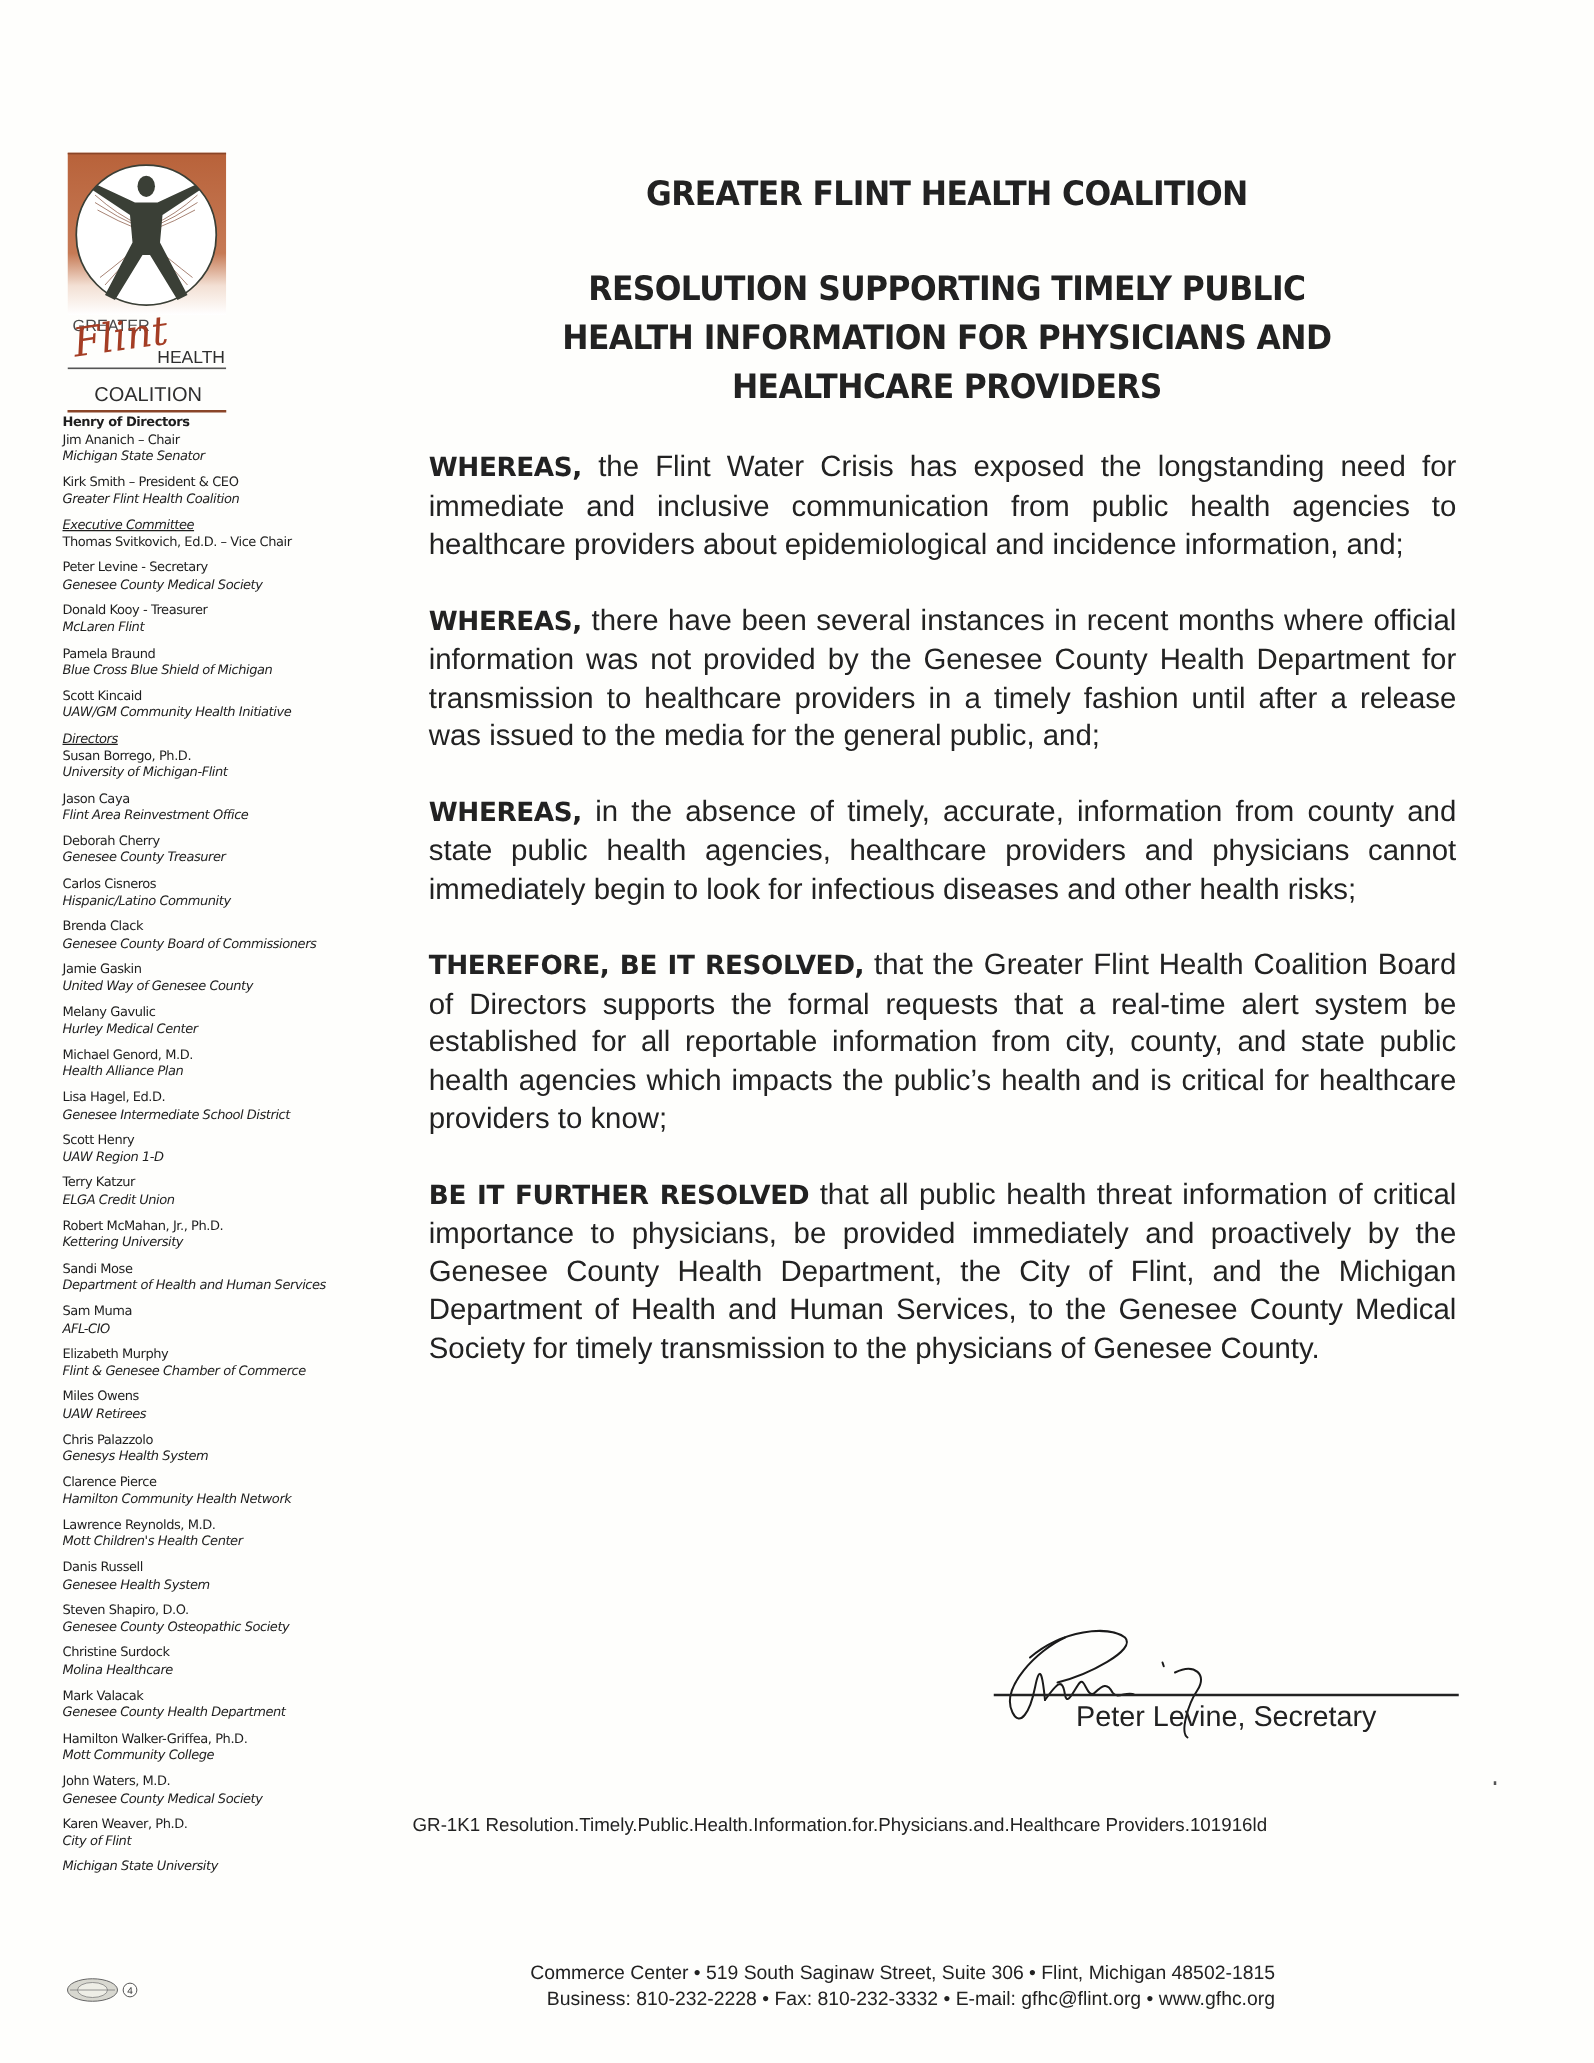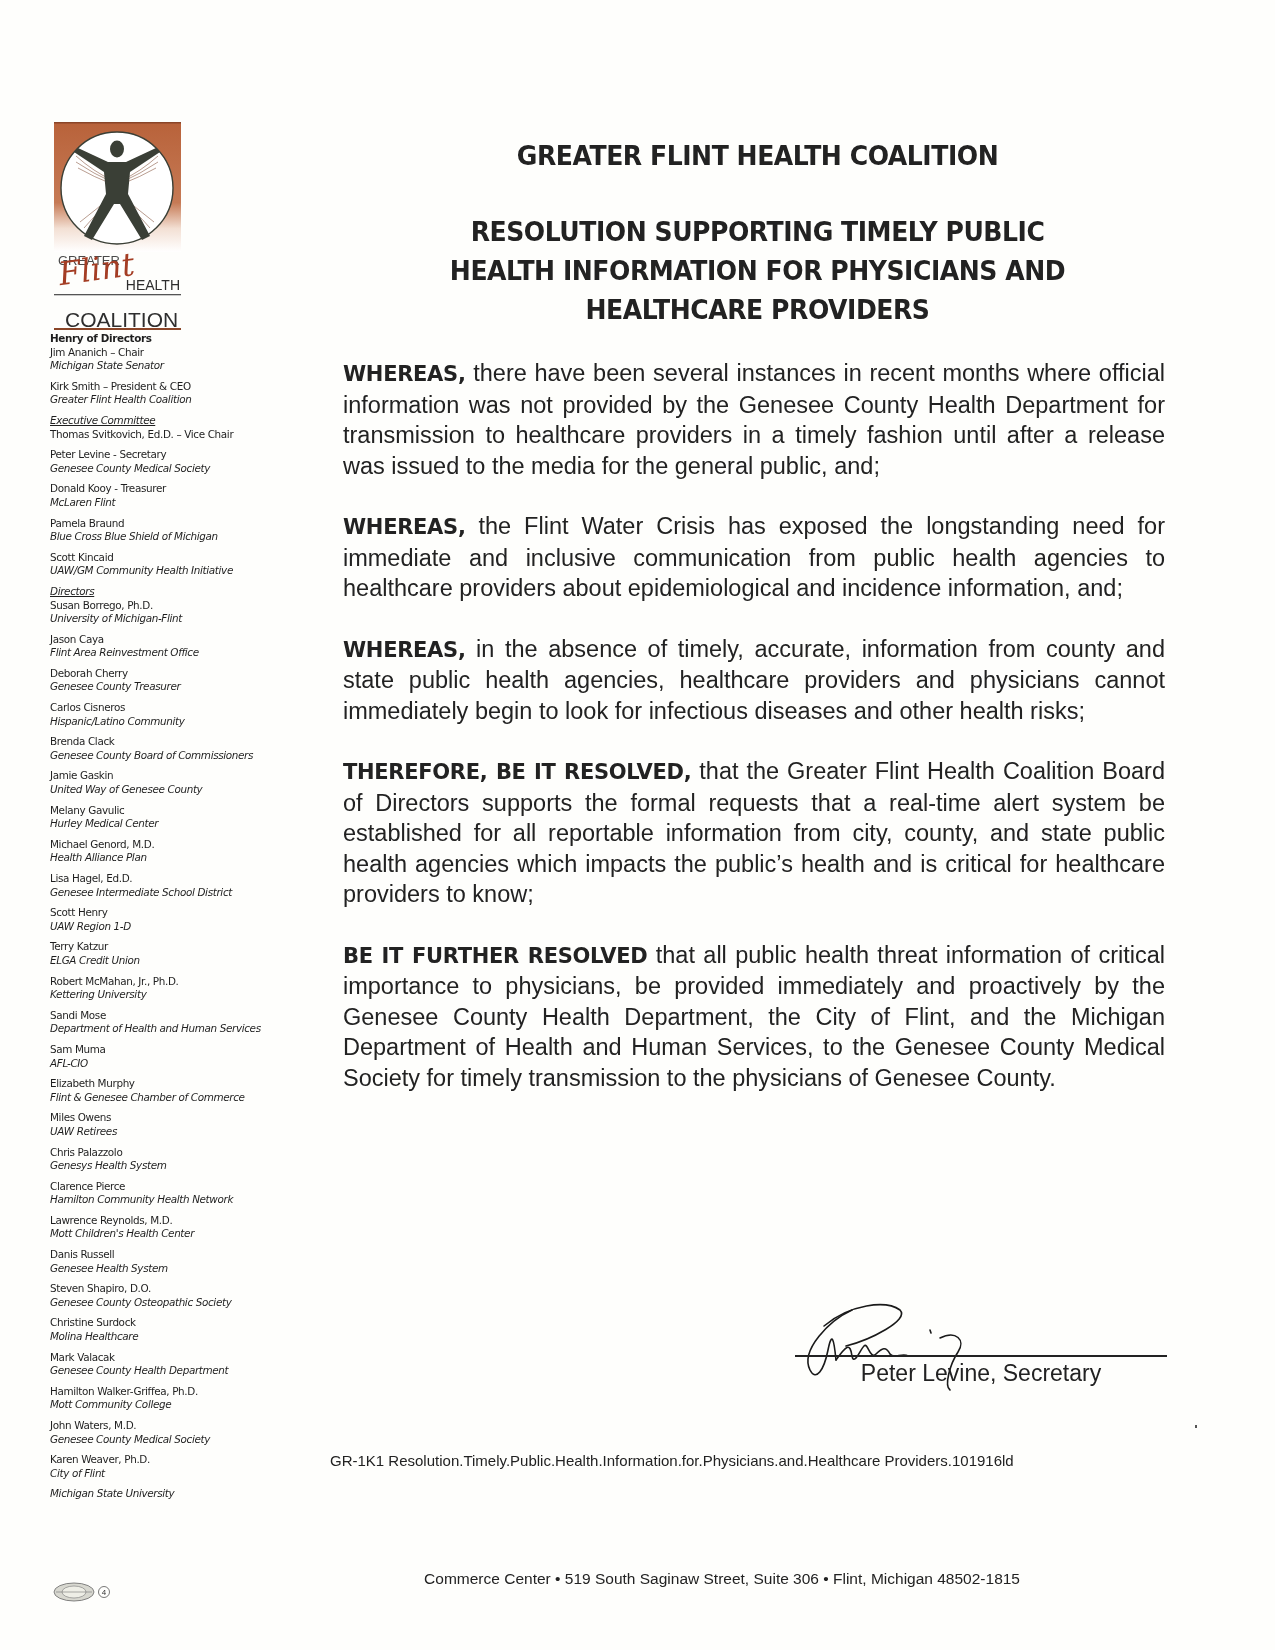--- a/index.html
+++ b/index.html
@@ -89,21 +89,21 @@
       <g fill="#3a3f36">
         <ellipse cx="63" cy="27" rx="7" ry="8.5"></ellipse>
         <path d="M20 30 L24 26 L54 40 L72 40 L102 26 L106 30 L76 50 L74 72 L96 114 L88 118 L66 82 L60 82 L38 118 L30 114 L52 72 L50 50 Z"></path>
       </g>
 
       <text x="4" y="143" font-family="Liberation Sans, sans-serif" font-size="13" fill="#4a4a4a">GREATER</text>
       <text x="6" y="160" font-family="DejaVu Serif, serif" font-style="italic" font-size="32" fill="#a43d24" transform="rotate(-8 30 160)">Flint</text>
       <text x="126" y="168" text-anchor="end" font-family="Liberation Sans, sans-serif" font-size="14" fill="#2e2e2e">HEALTH</text>
       <rect x="0" y="172" width="127" height="1.3" fill="#555"></rect>
     </svg>
-    <div style="position:absolute; left:11px; top:186px; width:127px; text-align:left; font-family:'Liberation Sans',sans-serif; font-size:21px; color:#2e2e2e;">COALITION</div>
+    <div style="position:absolute; left:1px; top:186px; width:127px; text-align:center; font-family:'Liberation Sans',sans-serif; font-size:16px; color:#2e2e2e;">COALITION</div>
     <div style="position:absolute; left:0; top:206px; width:127px; height:1.5px; background:#8a4528;"></div>
   </div>
 
   <div class="sidebar">
     <div class="sb-heading">Henry of Directors</div>
     <div class="sb-entry">
       <span class="sb-name">Jim Ananich – Chair</span>
       <span class="sb-org">Michigan State Senator</span>
     </div>
     <div class="sb-entry">
@@ -243,22 +243,22 @@
   </div>
 
   <div class="title-org">GREATER FLINT HEALTH COALITION</div>
   <div class="title-res">
     <div>RESOLUTION SUPPORTING TIMELY PUBLIC</div>
     <div>HEALTH INFORMATION FOR PHYSICIANS AND</div>
     <div>HEALTHCARE PROVIDERS</div>
   </div>
 
   <div class="body" id="body">
+      <p class="para"><b>WHEREAS,</b><span> the Flint Water Crisis has exposed the longstanding need for immediate and inclusive communication from public health agencies to healthcare providers about epidemiological and incidence information, and;</span></p>
       <p class="para"><b>WHEREAS,</b><span> there have been several instances in recent months where official information was not provided by the Genesee County Health Department for transmission to healthcare providers in a timely fashion until after a release was issued to the media for the general public, and;</span></p>
-      <p class="para"><b>WHEREAS,</b><span> the Flint Water Crisis has exposed the longstanding need for immediate and inclusive communication from public health agencies to healthcare providers about epidemiological and incidence information, and;</span></p>
       <p class="para"><b>WHEREAS,</b><span> in the absence of timely, accurate, information from county and state public health agencies, healthcare providers and physicians cannot immediately begin to look for infectious diseases and other health risks;</span></p>
       <p class="para"><b>THEREFORE, BE IT RESOLVED,</b><span> that the Greater Flint Health Coalition Board of Directors supports the formal requests that a real-time alert system be established for all reportable information from city, county, and state public health agencies which impacts the public’s health and is critical for healthcare providers to know;</span></p>
       <p class="para"><b>BE IT FURTHER RESOLVED</b><span> that all public health threat information of critical importance to physicians, be provided immediately and proactively by the Genesee County Health Department, the City of Flint, and the Michigan Department of Health and Human Services, to the Genesee County Medical Society for timely transmission to the physicians of Genesee County.</span></p>
     </div>
 
   <svg class="sig" viewBox="0 0 375 110">
     <g fill="none" stroke="#1a1a1a" stroke-width="1.6" stroke-linecap="round">
       <path d="M62 20 C40 30 10 60 20 80 C26 92 34 80 38 60 C42 40 44 50 46 70"></path>
       <path d="M34 36 C60 14 96 10 110 20 C120 30 80 50 56 56"></path>
       <path d="M46 70 C56 56 60 52 62 66 C64 76 70 60 74 56 C78 52 80 70 86 64 C92 58 96 56 100 64 C104 70 112 62 118 66"></path>
@@ -275,14 +275,15 @@
 
   <svg class="union" viewBox="0 0 70 24">
     <ellipse cx="24" cy="12" rx="20" ry="9" fill="#d8d8d0" stroke="#666" stroke-width="0.8"></ellipse>
     <ellipse cx="24" cy="12" rx="12" ry="6" fill="#eeeee6" stroke="#777" stroke-width="0.6"></ellipse>
     <path d="M6 12 H42" stroke="#777" stroke-width="0.6"></path>
     <circle cx="54" cy="12" r="5.5" fill="none" stroke="#555" stroke-width="0.8"></circle>
     <text x="54" y="15" text-anchor="middle" font-family="Liberation Sans, sans-serif" font-size="8" fill="#333">4</text>
   </svg>
   <div class="footer">
     <div>Commerce Center • 519 South Saginaw Street, Suite 306 • Flint, Michigan 48502-1815</div>
+    <div>Business: 810-232-2228 • Fax: 810-232-3332 • E-mail: gfhc@flint.org • www.gfhc.org</div>
   </div>
 </div>
 
 </body></html>

